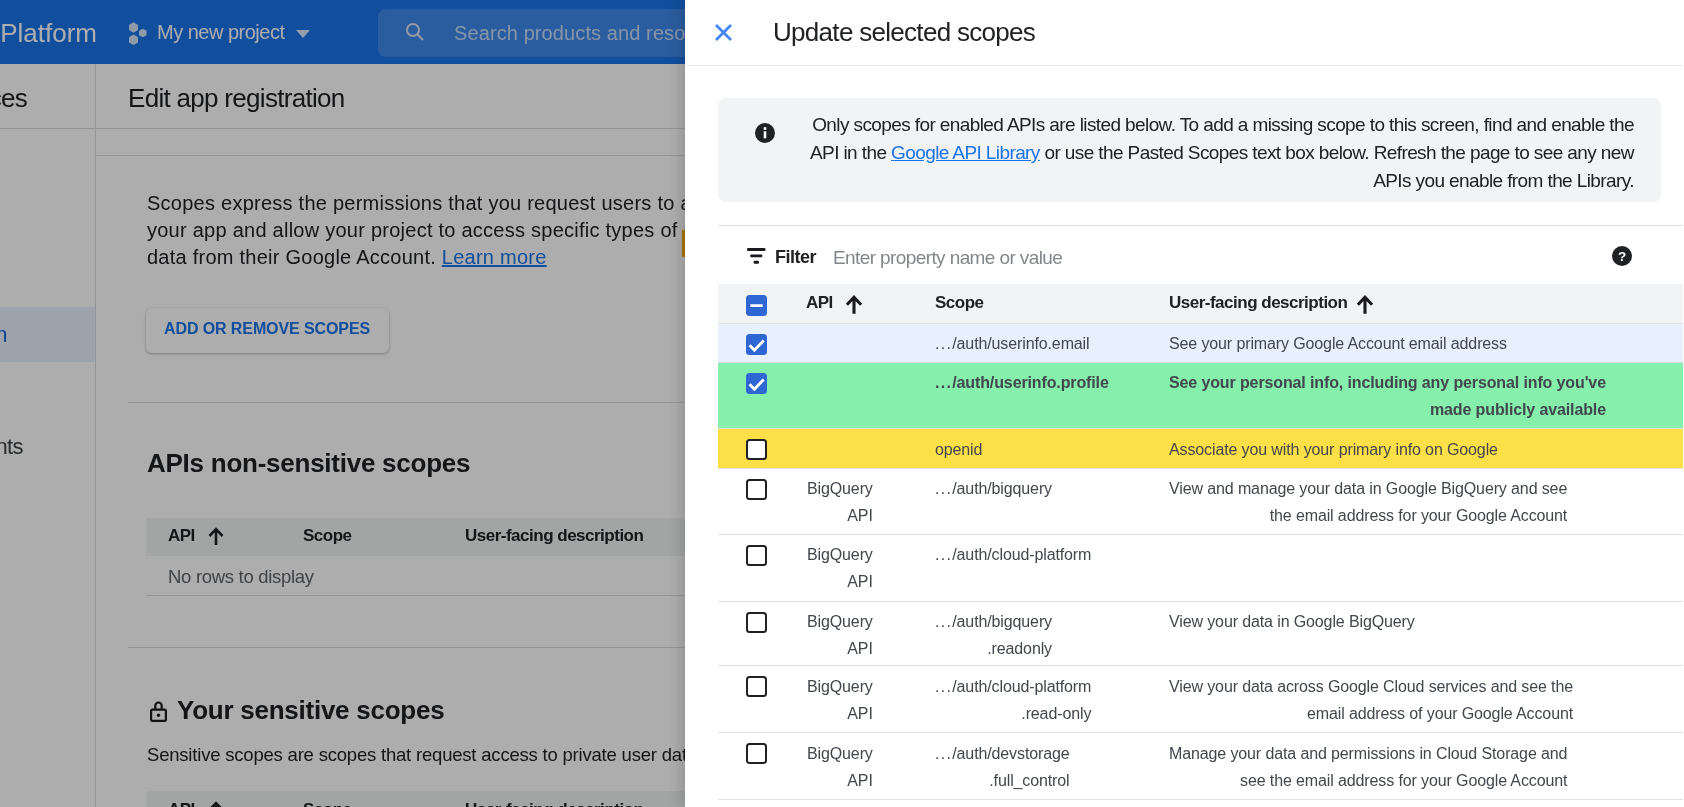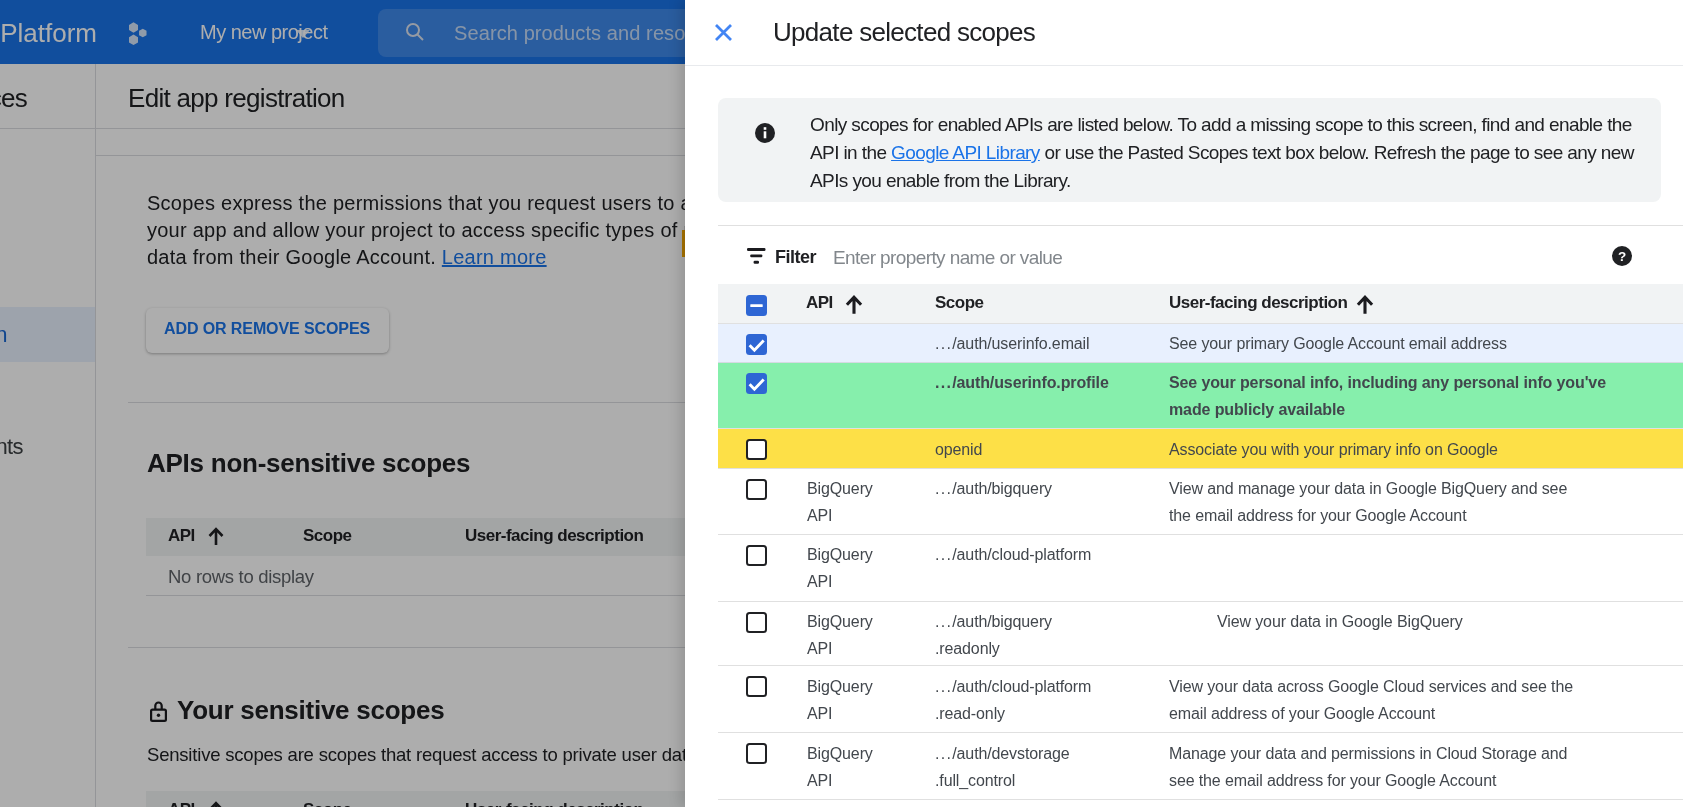--- a/index.html
+++ b/index.html
@@ -2,39 +2,39 @@
 <html><head>
 <meta charset="utf-8">
 <style>
   * { margin:0; padding:0; box-sizing:border-box; }
   html,body { width:1684px; height:807px; overflow:hidden; background:#fff;
     font-family:"Liberation Sans", sans-serif; }
   .abs { position:absolute; }
   #bg { position:absolute; left:0; top:0; width:1684px; height:807px; background:#fff; }
   #scrim { position:absolute; left:0; top:0; width:1684px; height:807px; background:rgba(0,0,0,0.32); z-index:5; }
   #panel { position:absolute; left:685px; top:0; width:999px; height:807px; background:#fff; z-index:10;
-    box-shadow:-5px 0 12px rgba(0,0,0,0.14); }
+    box-shadow:-5px 0 12px rgba(0,0,0,0.14);text-align:right; }
   .nowrap { white-space:nowrap; }
   .cell { font-size:16px; letter-spacing:-0.12px; color:#42474d; line-height:27px; }
   .unchk { width:21px; height:21px; border:2.4px solid #202124; border-radius:3.5px; background:#fff; }
 </style>
 </head>
 <body>
 <div id="bg">
 
   <div class="abs" style="left:0;top:0;width:1684px;height:64px;background:#1a73e8;">
     <div class="abs nowrap" style="right:1587px;top:18px;font-size:26px;letter-spacing:0px;color:#ffffff;">Google Cloud Platform</div>
     <svg class="abs" style="left:126px;top:22px;" width="22" height="24" viewBox="0 0 22 24">
       <g fill="#ffffff" opacity="0.82">
         <polygon points="7.50,0.30 3.00,2.90 3.00,8.10 7.50,10.70 12.00,8.10 12.00,2.90"></polygon>
         <polygon points="16.80,6.70 13.08,8.85 13.08,13.15 16.80,15.30 20.52,13.15 20.52,8.85"></polygon>
         <polygon points="7.50,12.60 3.00,15.20 3.00,20.40 7.50,23.00 12.00,20.40 12.00,15.20"></polygon>
       </g>
     </svg>
-    <div class="abs nowrap" style="left:157px;top:21px;font-size:20px;letter-spacing:-0.5px;color:#ffffff;margin-left:43px;">My new project</div>
+    <div class="abs nowrap" style="left:157px;top:21px;font-size:20px;letter-spacing:-0.5px;color:#ffffff;">My new project</div>
     <svg class="abs" style="left:296px;top:30px;" width="14" height="8" viewBox="0 0 14 8">
         <path d="M0 0 H14 L7 8 Z" fill="#ffffff" opacity="0.85"></path>
       </svg>
     <div class="abs" style="left:378px;top:9px;width:350px;height:48px;border-radius:8px;background:rgba(255,255,255,0.16);">
       <svg class="abs" style="left:26px;top:12px;" width="22" height="22" viewBox="0 0 22 22">
         <circle cx="9" cy="9" r="6" fill="none" stroke="#dce4f0" stroke-width="2"></circle>
         <path d="M13.5 13.5 L19 19" stroke="#dce4f0" stroke-width="2"></path>
       </svg>
       <div class="abs nowrap" style="left:76px;top:13px;font-size:20px;letter-spacing:0.1px;color:rgba(233,240,250,0.8);">Search products and resources</div>
     </div>
@@ -177,21 +177,21 @@
   <div class="abs" style="left:33px;top:535px;width:965px;height:67px;background:#fff;border-bottom:1px solid #e0e0e0;">
     <div class="abs unchk" style="left:28px;top:10px;"></div>
     <div class="abs nowrap cell" style="left:89px;top:6px;">BigQuery<br>API</div>
     <div class="abs nowrap cell" style="left:217px;top:6px;"><span style="letter-spacing:1.3px">...</span>/auth/cloud-platform</div>
   </div>
 
   <div class="abs" style="left:33px;top:602px;width:965px;height:64px;background:#fff;border-bottom:1px solid #e0e0e0;">
     <div class="abs unchk" style="left:28px;top:10px;"></div>
     <div class="abs nowrap cell" style="left:89px;top:6px;">BigQuery<br>API</div>
     <div class="abs nowrap cell" style="left:217px;top:6px;"><span style="letter-spacing:1.3px">...</span>/auth/bigquery<br>.readonly</div>
-    <div class="abs nowrap cell" style="left:451px;top:6px;margin-left:48px;">View your data in Google BigQuery</div>
+    <div class="abs nowrap cell" style="left:451px;top:6px;">View your data in Google BigQuery</div>
   </div>
 
   <div class="abs" style="left:33px;top:666px;width:965px;height:67px;background:#fff;border-bottom:1px solid #e0e0e0;">
     <div class="abs unchk" style="left:28px;top:10px;"></div>
     <div class="abs nowrap cell" style="left:89px;top:7px;">BigQuery<br>API</div>
     <div class="abs nowrap cell" style="left:217px;top:7px;"><span style="letter-spacing:1.3px">...</span>/auth/cloud-platform<br>.read-only</div>
     <div class="abs nowrap cell" style="left:451px;top:7px;">View your data across Google Cloud services and see the<br>email address of your Google Account</div>
   </div>
 
   <div class="abs" style="left:33px;top:733px;width:965px;height:67px;background:#fff;border-bottom:1px solid #e0e0e0;">

